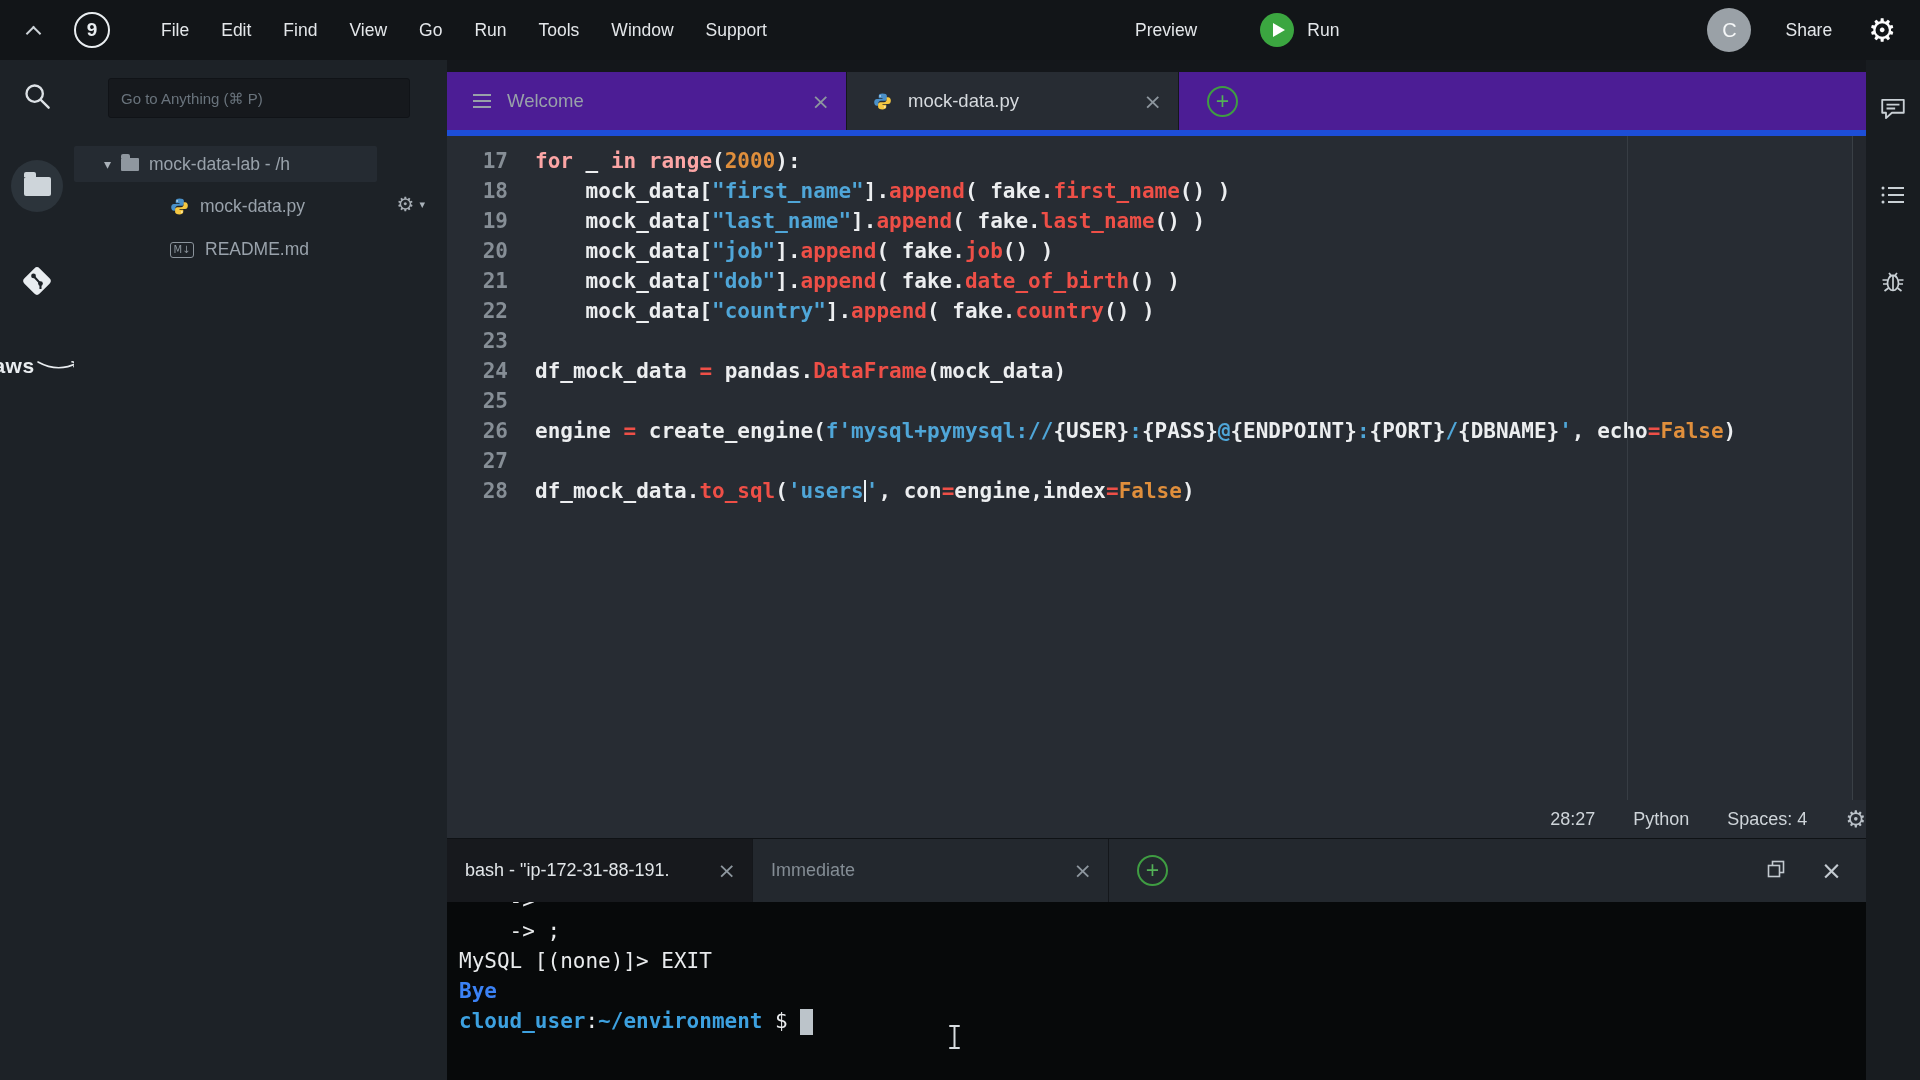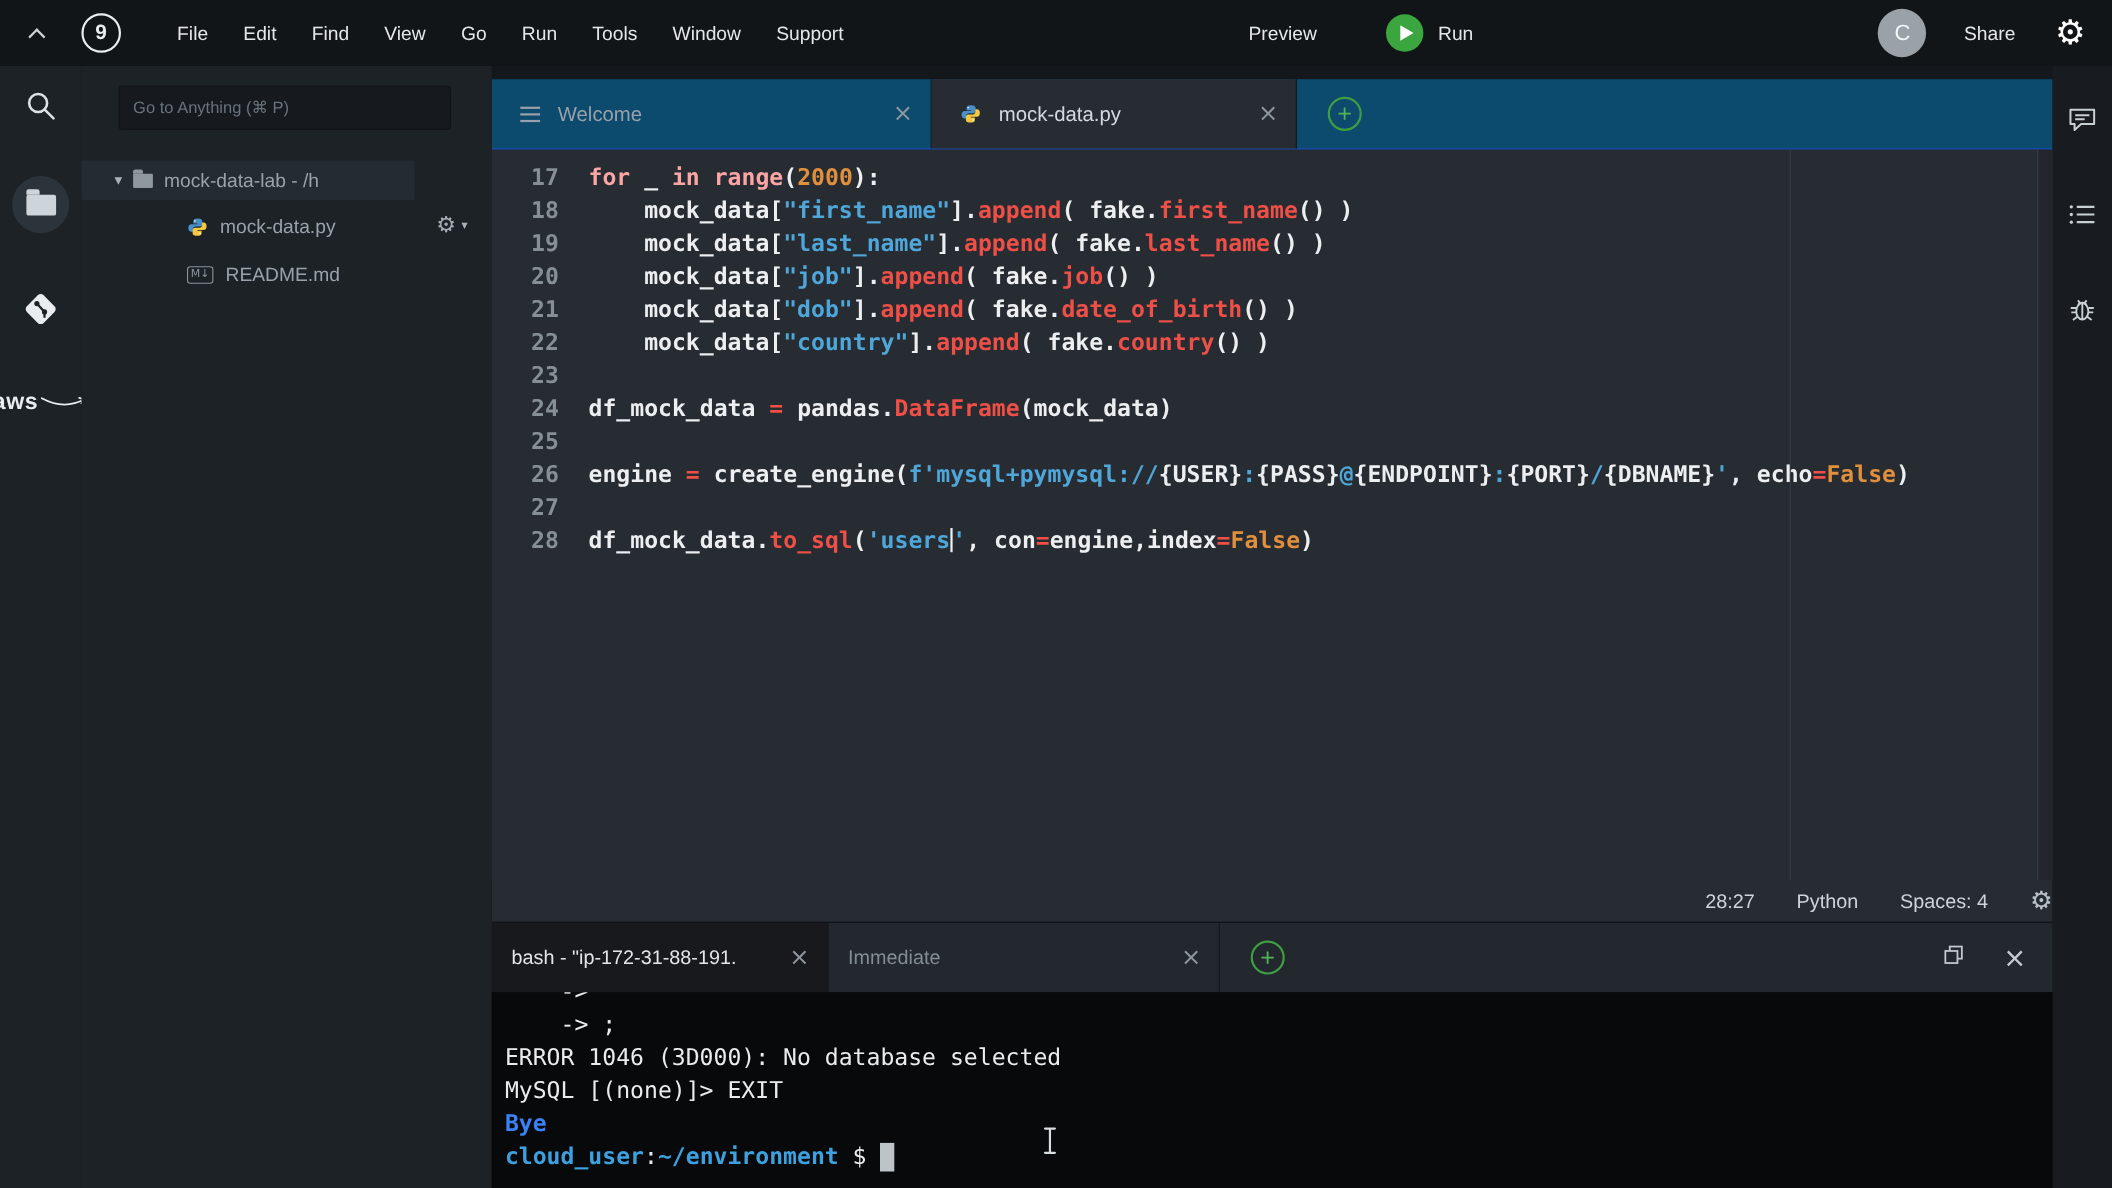--- a/index.html
+++ b/index.html
@@ -49,21 +49,21 @@
   .folder-icon { position:relative; width:18px; height:13px; background:#8f979f; border-radius:1px; display:inline-block; }
   .folder-icon::before { content:""; position:absolute; top:-4px; left:0; width:9px; height:4px; background:#8f979f; border-radius:2px 2px 0 0; }
   .tree-label { color:#99a2ab; font-size:17.5px; white-space:nowrap; }
   .tree-gear { position:absolute; top:134px; right:22px; display:flex; align-items:center; gap:5px; color:#a6adb4; font-size:20px; }
   .tree-row.child { display:flex; align-items:center; gap:11px; height:37px; margin-top:6px; padding-left:96px; }
   .md-icon { width:24px; height:16px; border:1.5px solid #8b949c; border-radius:3px; color:#8b949c; font-size:10px; display:flex; align-items:center; justify-content:center; font-family:"DejaVu Sans",sans-serif; }
   .pyicon { display:inline-flex; align-items:center; }
 
   
   .main { flex:1; display:flex; flex-direction:column; background:#14171b; min-width:0; }
-  .tabbar { height:64px; margin-top:12px; background:#0c4a6e; display:flex; align-items:stretch; border-bottom:1px solid #1d4ed8; flex-shrink:0; }
+  .tabbar { height:64px; margin-top:12px; background:#4c1d95; display:flex; align-items:stretch; border-bottom:6px solid #1d4ed8; flex-shrink:0; }
   .tabs { display:flex; height:100%; }
   .tab { display:flex; align-items:center; gap:16px; padding:0 16px 0 26px; border-right:1px solid #14171b; font-size:18.5px; color:#98a1a9; }
   [data-name="editor-tabs"] .tab:first-child { width:400px; }
   [data-name="editor-tabs"] .tab:nth-child(2) { width:332px; }
   .tab.active { background:#272c33; color:#d6dade; }
   .tab-title { white-space:nowrap; overflow:hidden; text-overflow:ellipsis; }
   .tab-close { margin-left:auto; color:#8d969e; font-size:22px; font-family:"DejaVu Sans",sans-serif; }
   .hamburger { width:18px; height:2px; background:#98a1a9; position:relative; display:inline-block; flex-shrink:0; }
   .hamburger::before,.hamburger::after { content:""; position:absolute; left:0; width:18px; height:2px; background:#98a1a9; }
   .hamburger::before { top:-6px; } .hamburger::after { top:6px; }
@@ -277,21 +277,20 @@
                   <rect x="1.5" y="5.5" width="11" height="11" fill="#23282e" stroke="#c3cad0" stroke-width="1.6"></rect>
                 </svg>
             </span>
             <span class="term-x" data-name="close-panel-icon">×</span>
           </div>
         </div>
         <div class="term-content" data-name="terminal-output">
           <div data-name="terminal-lines">
               <div class="term-line clipped" data-name="terminal-line"><span class="t-plain" data-name="terminal-text">    -&gt; </span></div>
               <div class="term-line" data-name="terminal-line"><span class="t-plain" data-name="terminal-text">    -&gt; ;</span></div>
-              <div class="term-line" data-name="terminal-line"><span class="t-plain" data-name="terminal-text">ERROR 1046 (3D000): No database selected</span></div>
               <div class="term-line" data-name="terminal-line"><span class="t-plain" data-name="terminal-text">MySQL [(none)]&gt; EXIT</span></div>
               <div class="term-line" data-name="terminal-line"><span class="t-bold" data-name="terminal-text">Bye</span></div>
               <div class="term-line" data-name="terminal-line"><span class="t-blue" data-name="terminal-text">cloud_user</span><span class="t-plain" data-name="terminal-text">:</span><span class="t-blue" data-name="terminal-text">~/environment</span><span class="t-plain" data-name="terminal-text"> $ </span><span class="block-cursor" data-name="terminal-cursor"></span></div>
             </div>
           <span class="mouse-ibeam" data-name="mouse-pointer-ibeam">
             <svg width="15" height="26" viewBox="0 0 15 26">
                 <path d="M3 2 h9 M7.5 2 v22 M3 24 h9" stroke="#d8dde0" stroke-width="2" fill="none" stroke-linecap="round"></path>
               </svg>
           </span>
         </div>

